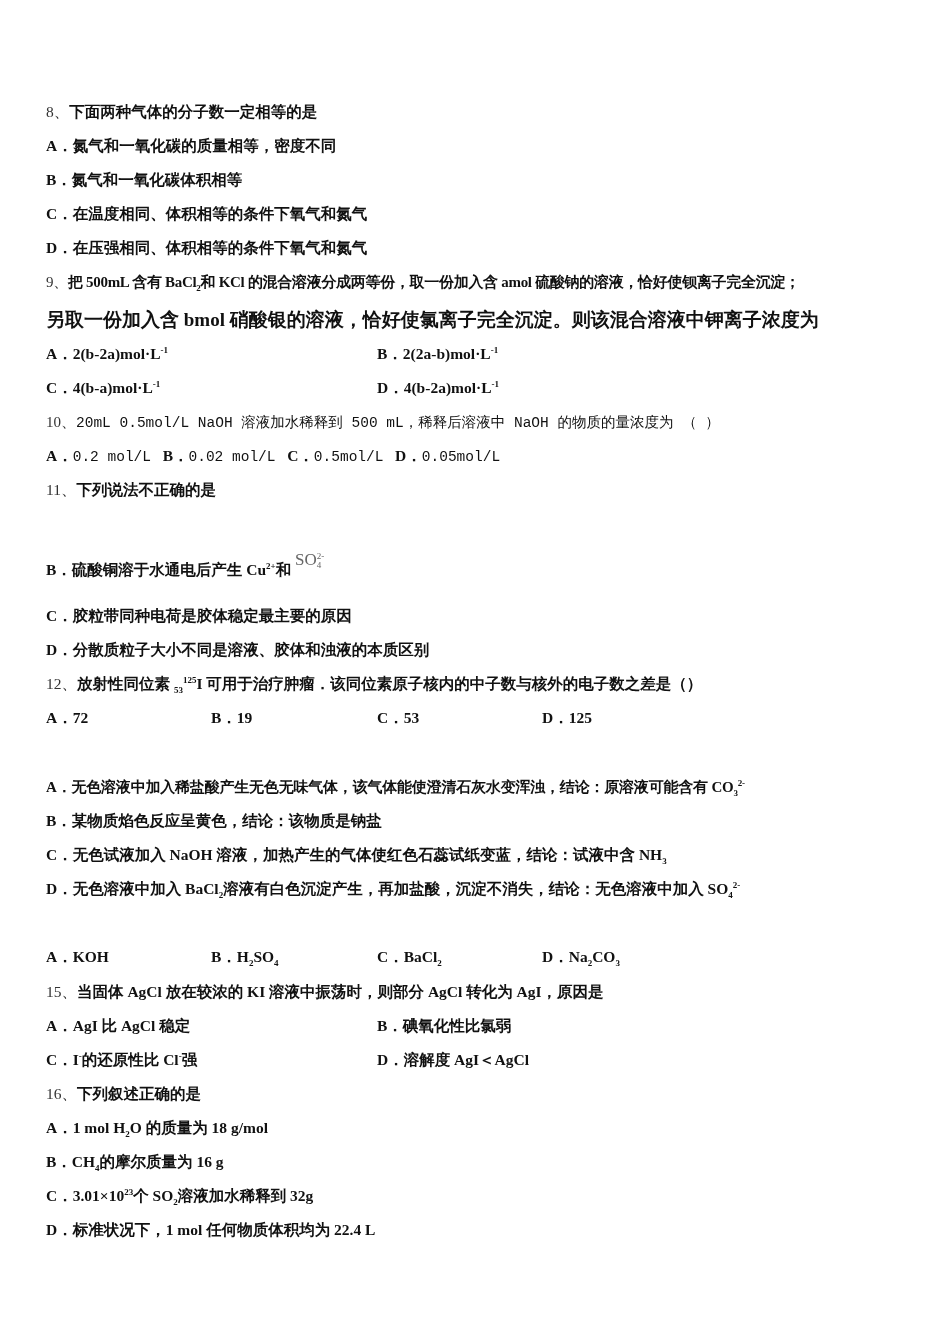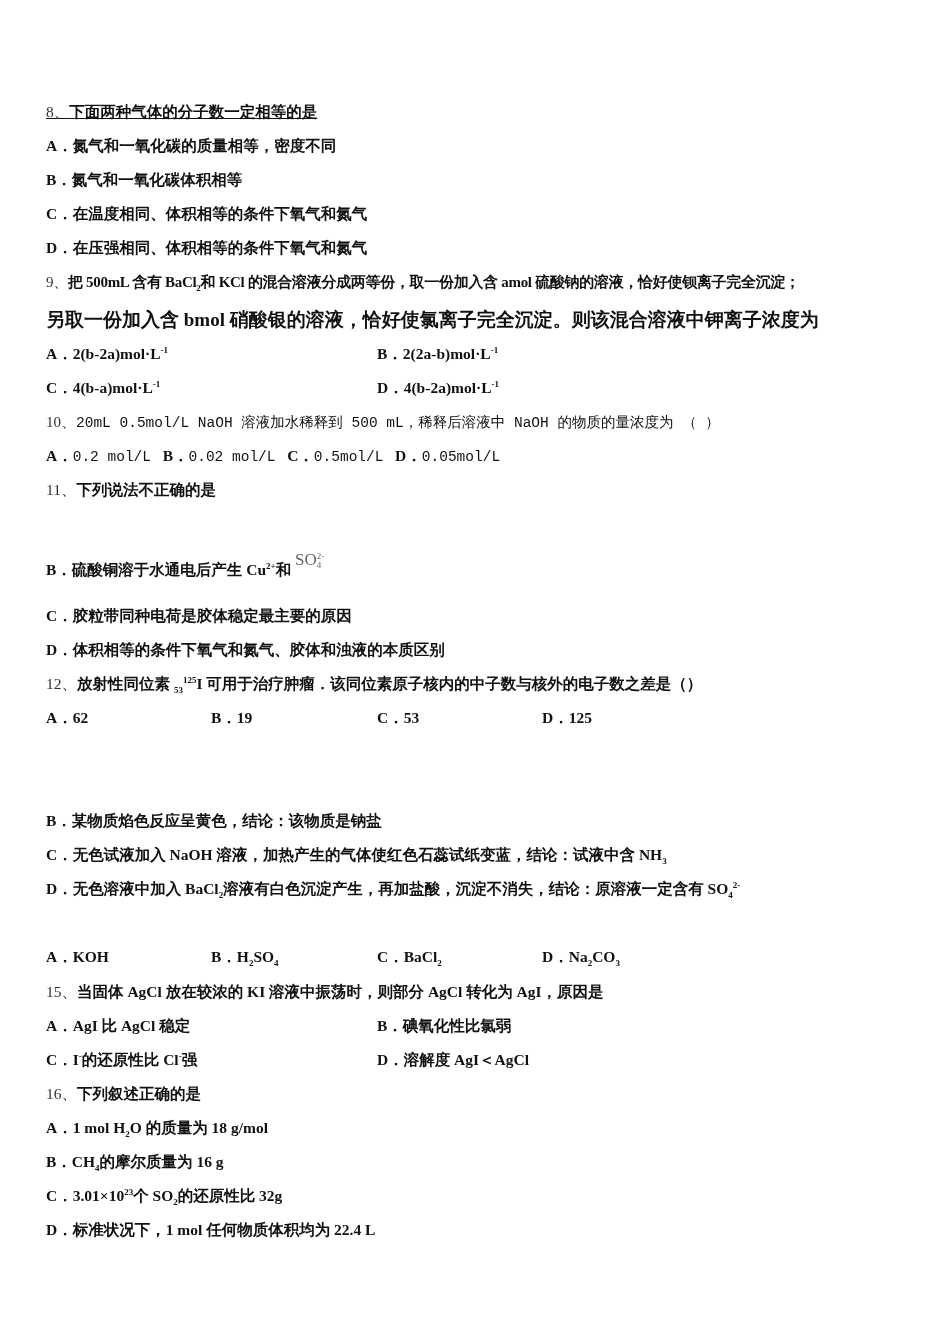--- a/index.html
+++ b/index.html
@@ -1,20 +1,20 @@
 <!DOCTYPE html>
 <html><head>
 <meta charset="utf-8">
 <style>
   html, body { margin: 0; padding: 0; background: #ffffff; }
   body { width: 950px; height: 1344px; position: relative; overflow: hidden;
          font-family: "Liberation Serif", "DejaVu Serif", serif; color: #111; }
   .page { position: absolute; left: 0; top: 0; width: 950px; height: 1344px; }
   .line { position: absolute; left: 46px; font-size: 15.5px; line-height: 20px; white-space: nowrap; }
-  .q { font-weight: normal; text-decoration: underline; }
+  .q { font-weight: normal; }
   .opt { font-weight: bold; }
   .num { font-family: "Liberation Serif", serif; font-weight: normal; color: #333; }
   .mono { font-family: "Liberation Mono", "DejaVu Sans Mono", monospace; font-size: 14.5px; font-weight: normal; }
   .b { font-weight: bold; }
   sub, sup { font-size: 9px; line-height: 0; }
   .ion { font-family: "Liberation Serif", serif; color: #666; font-size: 17px; font-weight: normal; position: relative; top: -10px; }
 </style>
 </head>
 <body>
 
@@ -72,47 +72,50 @@
     <span>B．</span><span>硫酸铜溶于水通电后产生 Cu</span><sup>2+</sup><span>和</span>
     <span class="ion"><span>SO</span><span style="display:inline-flex; flex-direction:column; vertical-align:middle; line-height:9px; font-size:9px">
           <span>2-</span>
           <span>4</span>
         </span></span>
   </div>
   <div class="line opt" style="top:606px">
     <span>C．</span><span>胶粒带同种电荷是胶体稳定最主要的原因</span>
   </div>
   <div class="line opt" style="top:640px">
-    <span>D．</span><span>体积相等的条件下氧气和氮气、胶体和浊液的本质区别</span>
+    <span>D．</span><span>分散质粒子大小不同是溶液、胶体和浊液的本质区别</span>
   </div>
 
   <div class="line" style="top:674px">
     <span class="num">12、</span><span class="b">放射性同位素 </span><sub class="b">53</sub><sup class="b">125</sup><span class="b">I 可用于治疗肿瘤．该同位素原子核内的中子数与核外的电子数之差是（）</span>
   </div>
   <div class="line opt" style="top:708px">
-    <span>A．</span><span>62</span>
+    <span>A．</span><span>72</span>
   </div>
   <div class="line opt" style="top:708px; left:211px">
     <span>B．</span><span>19</span>
   </div>
   <div class="line opt" style="top:708px; left:377px">
     <span>C．</span><span>53</span>
   </div>
   <div class="line opt" style="top:708px; left:542px">
     <span>D．</span><span>125</span>
   </div>
 
+  <div class="line opt" style="top:777px; font-size:15px; letter-spacing:-0.2px">
+    <span>A．</span><span>无色溶液中加入稀盐酸产生无色无味气体，该气体能使澄清石灰水变浑浊，结论：原溶液可能含有 CO</span><sub>3</sub><sup>2-</sup>
+  </div>
   <div class="line opt" style="top:811px">
     <span>B．</span><span>某物质焰色反应呈黄色，结论：该物质是钠盐</span>
   </div>
   <div class="line opt" style="top:845px">
     <span>C．</span><span>无色试液加入 NaOH 溶液，加热产生的气体使红色石蕊试纸变蓝，结论：试液中含 NH</span><sub>3</sub>
   </div>
   <div class="line opt" style="top:879px">
-    <span>D．</span><span>无色溶液中加入 BaCl</span><sub>2</sub><span>溶液有白色沉淀产生，再加盐酸，沉淀不消失，结论：原溶液一定含有 SO</span><sub>4</sub><sup>2-</sup>
+    <span>D．</span><span>无色溶液中加入 BaCl</span><sub>2</sub><span>溶液有白色沉淀产生，再加盐酸，沉淀不消失，结论：无色溶液中加入 SO</span><sub>4</sub><sup>2-</sup>
   </div>
 
   <div class="line opt" style="top:947px">
     <span>A．</span><span>KOH</span>
   </div>
   <div class="line opt" style="top:947px; left:211px">
     <span>B．</span><span>H</span><sub>2</sub><span>SO</span><sub>4</sub>
   </div>
   <div class="line opt" style="top:947px; left:377px">
     <span>C．</span><span>BaCl</span><sub>2</sub>
@@ -140,19 +143,19 @@
   <div class="line" style="top:1084px">
     <span class="num">16、</span><span class="b">下列叙述正确的是</span>
   </div>
   <div class="line opt" style="top:1118px">
     <span>A．</span><span>1 mol H</span><sub>2</sub><span>O 的质量为 18 g/mol</span>
   </div>
   <div class="line opt" style="top:1152px">
     <span>B．</span><span>CH</span><sub>4</sub><span>的摩尔质量为 16 g</span>
   </div>
   <div class="line opt" style="top:1186px">
-    <span>C．</span><span>3.01×10</span><sup>23</sup><span>个 SO</span><sub>2</sub><span>的还原性比 32g</span>
+    <span>C．</span><span>3.01×10</span><sup>23</sup><span>个 SO</span><sub>2</sub><span>溶液加水稀释到 32g</span>
   </div>
   <div class="line opt" style="top:1220px">
     <span>D．</span><span>标准状况下，1 mol 任何物质体积均为 22.4 L</span>
   </div>
 
 </div>
 
 </body></html>

